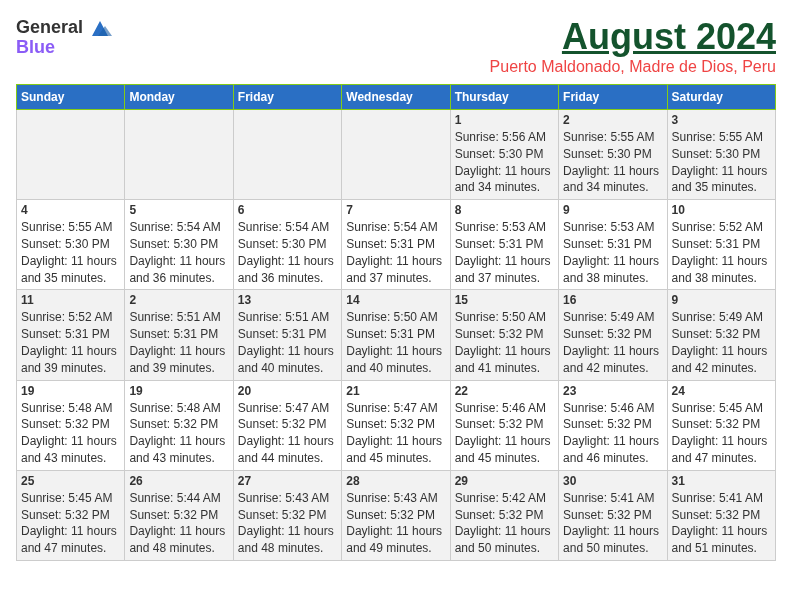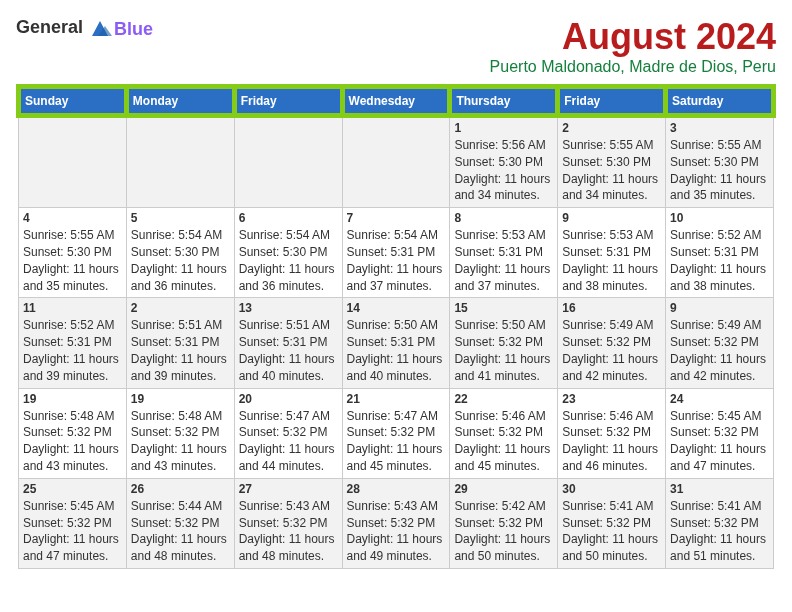--- a/index.html
+++ b/index.html
@@ -20,39 +20,40 @@
       display: flex;
       align-items: center;
       gap: 2px;
     }
     .title-section {
       text-align: right;
     }
     .calendar-title {
       font-size: 36px;
       font-weight: bold;
-      color: #b91c1c;
+      color: #14532d;
+      text-decoration: underline;
     }
     .calendar-subtitle {
       font-size: 16px;
-      color: #15803d;
+      color: #ef4444;
       font-weight: normal;
     }
     table {
       width: 100%;
       border-collapse: collapse;
       font-size: 10px;
     }
     thead tr th {
       background-color: #2a6fc4;
       color: #fff;
       padding: 5px 4px;
       text-align: left;
       font-size: 12px;
-      border: 5px solid #84cc16;
+      border: 1px solid #84cc16;
     }
     tbody tr td {
       border: 1px solid #ccc;
       vertical-align: top;
       padding: 3px 4px;
       width: calc(100% / 7);
       min-height: 80px;
       height: 80px;
     }
     tbody tr:nth-child(odd) td {
@@ -74,21 +75,21 @@
     }
     .empty-cell {
       background-color: inherit;
     }
   </style>
 </head>
 <body>
 
 <div class="header-section">
   <div class="logo">
-    <div style="display:flex;align-items:flex-end;line-height:1">
+    <div style="display:flex;flex-direction:column;align-items:flex-start;line-height:1">
       <div style="display:flex;align-items:center;">
         <span style="font-size:18px;font-weight:bold;color:#333;">General</span>
         <svg width="28" height="22" viewBox="0 0 28 22" xmlns="http://www.w3.org/2000/svg" style="margin-left:3px;">
           <polygon points="6,20 14,5 22,20" fill="#2a6fc4"></polygon>
           <polygon points="12,20 19,10 26,20" fill="#1a5fa8" opacity="0.6"></polygon>
         </svg>
       </div>
       <span style="font-size:18px;font-weight:bold;color:#8b5cf6;">Blue</span>
     </div>
   </div>

